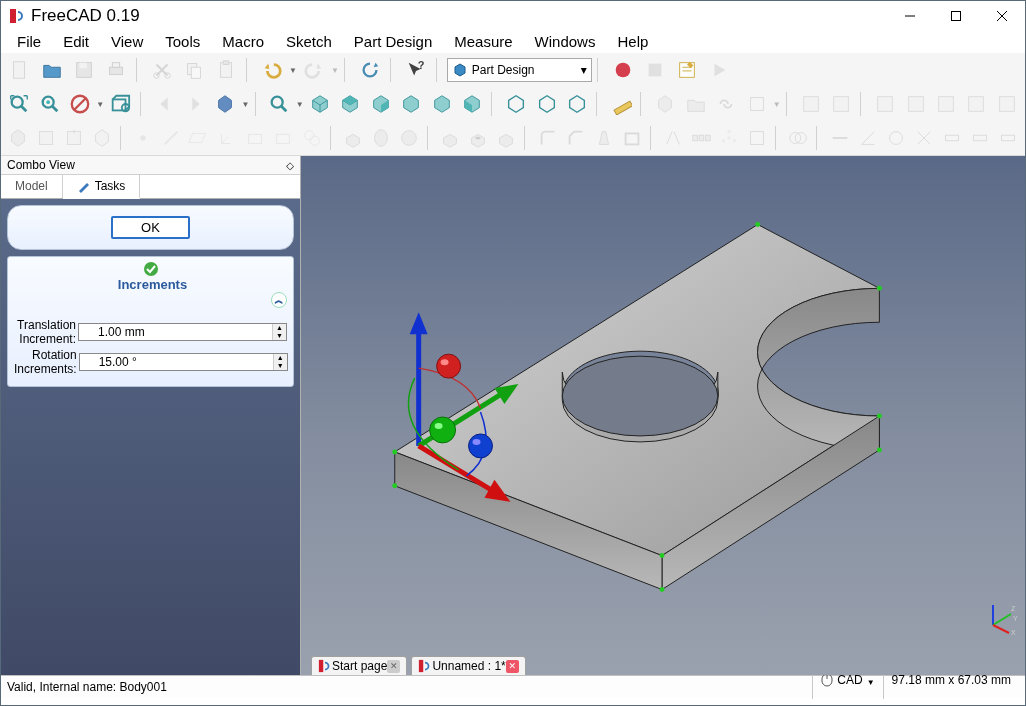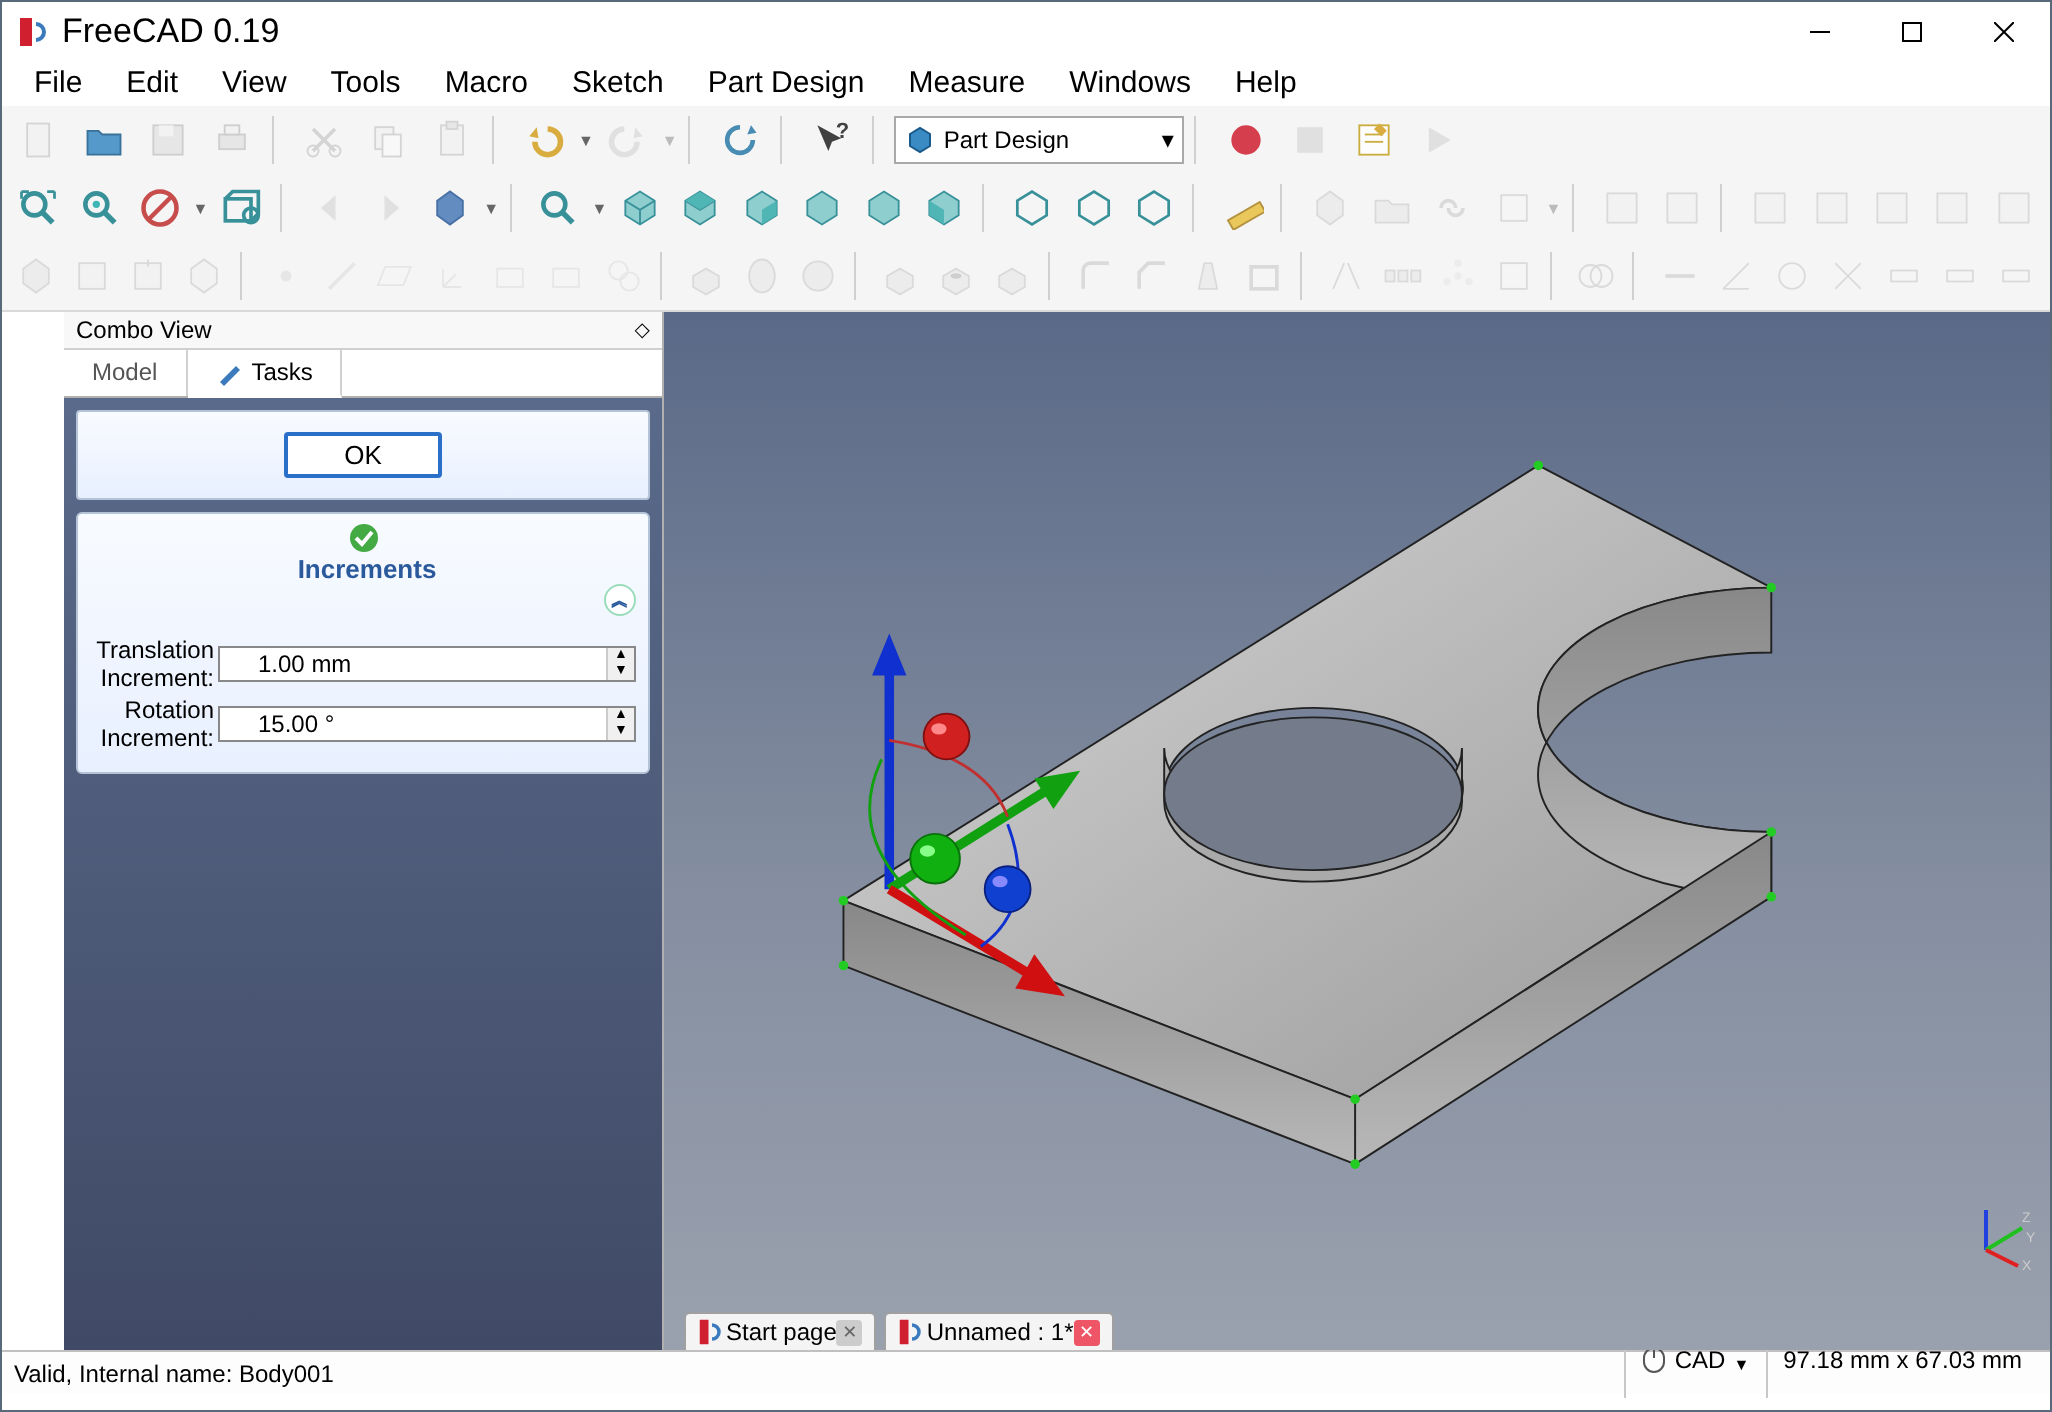--- a/index.html
+++ b/index.html
@@ -11,30 +11,30 @@
   .winbtn svg { width: 10px; height: 10px; }
   .menubar { height: 22px; display: flex; align-items: flex-start; padding: 0 6px; font-size: 15px; gap: 2px; }
   .menubar span { padding: 2px 10px; }
   .toolbars { border-bottom: 1px solid #d9d9d9; }
   .toolbar-row { display: flex; align-items: center; padding: 2px 4px; gap: 2px; background: #f5f5f5; }
   .tbtn { width: 30px; height: 30px; display: flex; align-items: center; justify-content: center; border-radius: 3px; opacity: 0.85; }
   .tbtn.disabled { opacity: 0.35; }
   .tsep { width: 6px; height: 24px; border-left: 1px solid #d0d0d0; margin: 0 3px; }
   .wb-select { width: 145px; height: 24px; border: 1px solid #a9a9a9; background: #fff; font-size: 12px; display: flex; align-items: center; padding: 0 4px; gap: 4px; }
   .wb-select .arrow { margin-left: auto; }
-  .mainarea { display: flex; height: 519px; margin-left: 31px; }
+  .mainarea { display: flex; height: 519px; }
   .sidepanel { width: 300px; border-right: 1px solid #b0b0b0; display: flex; flex-direction: column; }
   .panel-title { padding: 2px 6px; font-size: 12px; border-bottom: 1px solid #d0d0d0; display: flex; align-items: center; background: #f8f8f8; }
   .panel-title .dock { margin-left: auto; font-size: 10px; }
   .tabs { display: flex; border-bottom: 1px solid #b0b0b0; background: #fff; font-size: 12px; }
   .tab { padding: 4px 14px; border-right: 1px solid #d0d0d0; display: flex; align-items: flex-start; gap: 4px; }
   .tab.active { background: #fff; border-bottom: 2px solid #fff; margin-bottom: -1px; font-weight: normal; }
   .tab.inactive { color: #555; }
   .taskarea { flex: 1; background: linear-gradient(#5a6a8a, #404a66); padding: 6px; }
-  .okbox { background: linear-gradient(#f8fbff,#e8f0ff); border: 1px solid #b5c3d6; border-radius: 2px; padding: 10px 8px; text-align: center; }
+  .okbox { background: linear-gradient(#f8fbff,#e8f0ff); border: 1px solid #b5c3d6; border-radius: 14px; padding: 10px 8px; text-align: center; }
   .okbtn { display: inline-block; padding: 2px 28px; border: 2px solid #2a70c8; background: #fff; font-size: 13px; border-radius: 2px; }
   .incr-panel { margin-top: 6px; background: linear-gradient(#f8fbff,#e8f0ff); border: 1px solid #b5c3d6; border-radius: 3px; }
   .incr-head { display: flex; align-items: center; padding: 4px 6px; font-size: 13px; font-weight: bold; color: #2a5a9c; flex-direction: column; }
   .incr-head .collapse { margin-left: auto; width: 16px; height: 16px; border: 1px solid #9db; border-radius: 50%; display: flex; align-items: center; justify-content: center; font-size: 9px; color: #2a5a9c; background: #fff; }
   .incr-body { padding: 4px 6px 8px 6px; font-size: 12px; }
   .incr-row { display: flex; align-items: center; margin: 2px 0; }
   .incr-row label { width: 122px; text-align: right; padding-right: 2px; }
   .spin { flex: 1; display: flex; border: 1px solid #888; background: #fff; }
   .spin input { flex: 1; border: none; font-size: 12px; padding: 1px 19px; outline: none; }
   .spin .spinbtns { width: 14px; display: flex; flex-direction: column; border-left: 1px solid #ccc; }
@@ -594,21 +594,21 @@
             <label>Translation Increment:</label>
             <div class="spin">
               <input value="1.00 mm" style="">
               <div class="spinbtns">
                   <div>▲</div>
                   <div>▼</div>
                 </div>
             </div>
           </div>
           <div class="incr-row">
-            <label>Rotation Increment:</label>
+            <label>Rotation Increments:</label>
             <div class="spin">
               <input value="15.00 °" style="">
               <div class="spinbtns">
                   <div>▲</div>
                   <div>▼</div>
                 </div>
             </div>
           </div>
         </div>
       </div>

